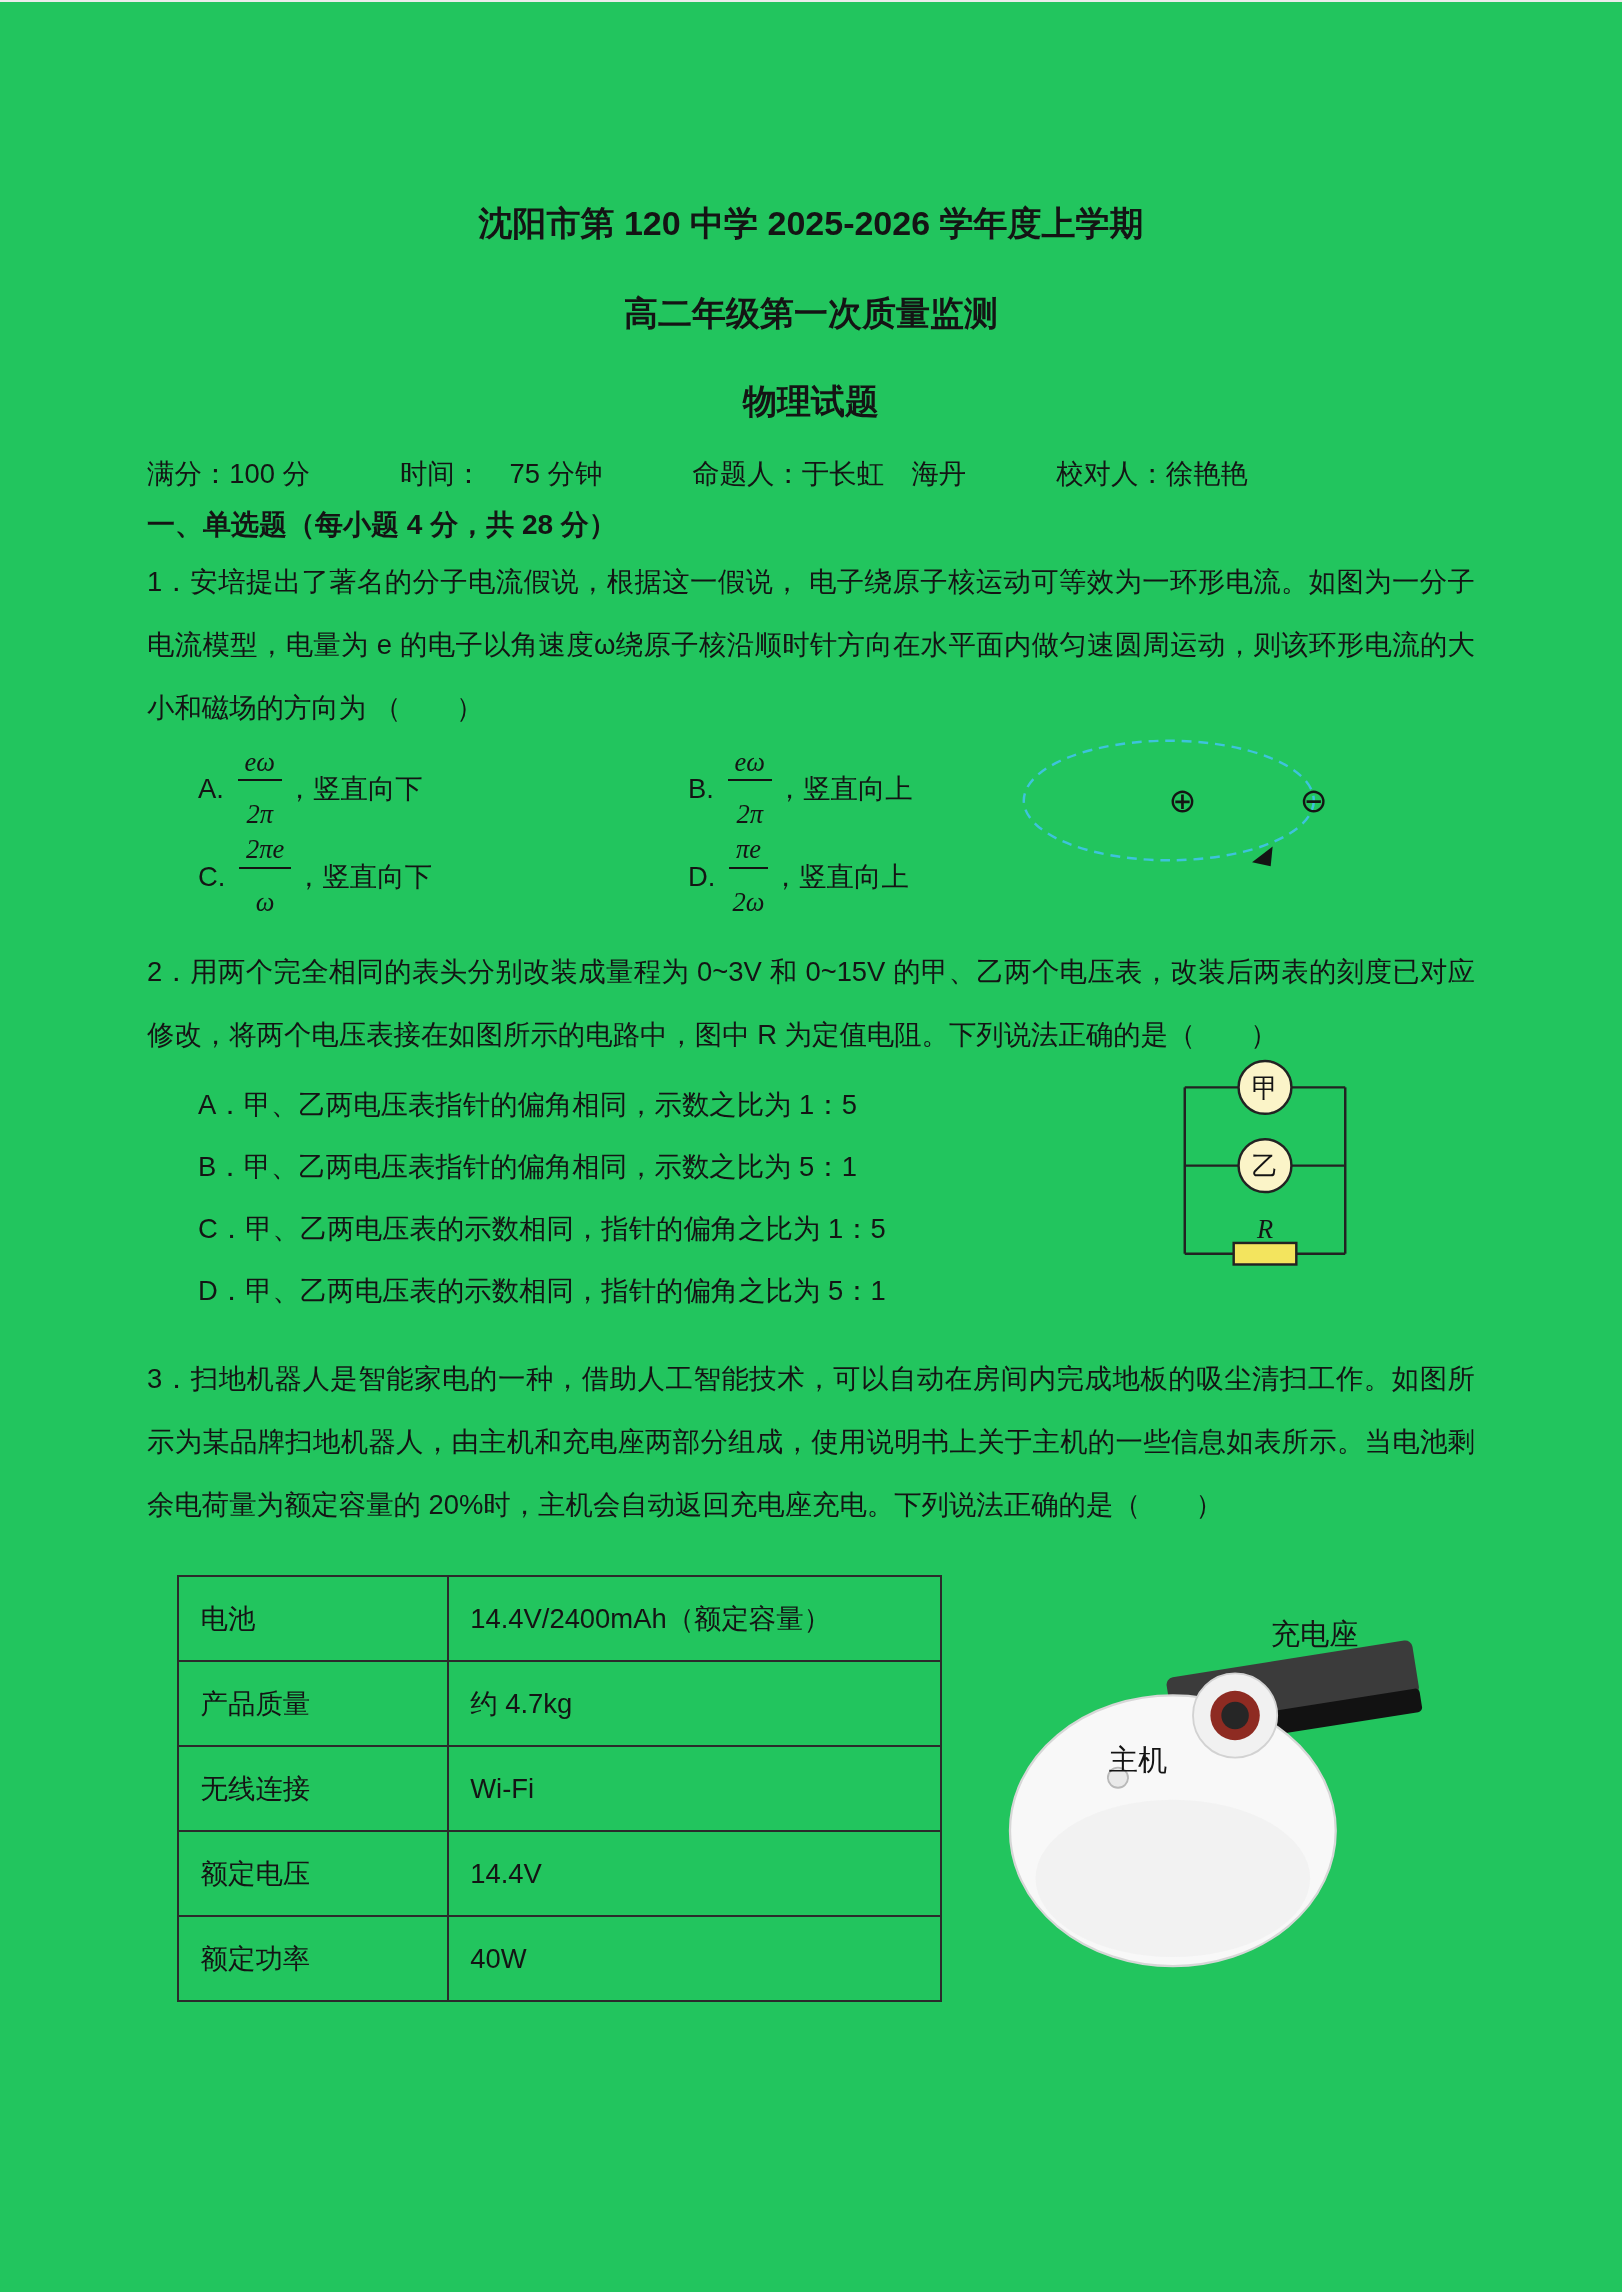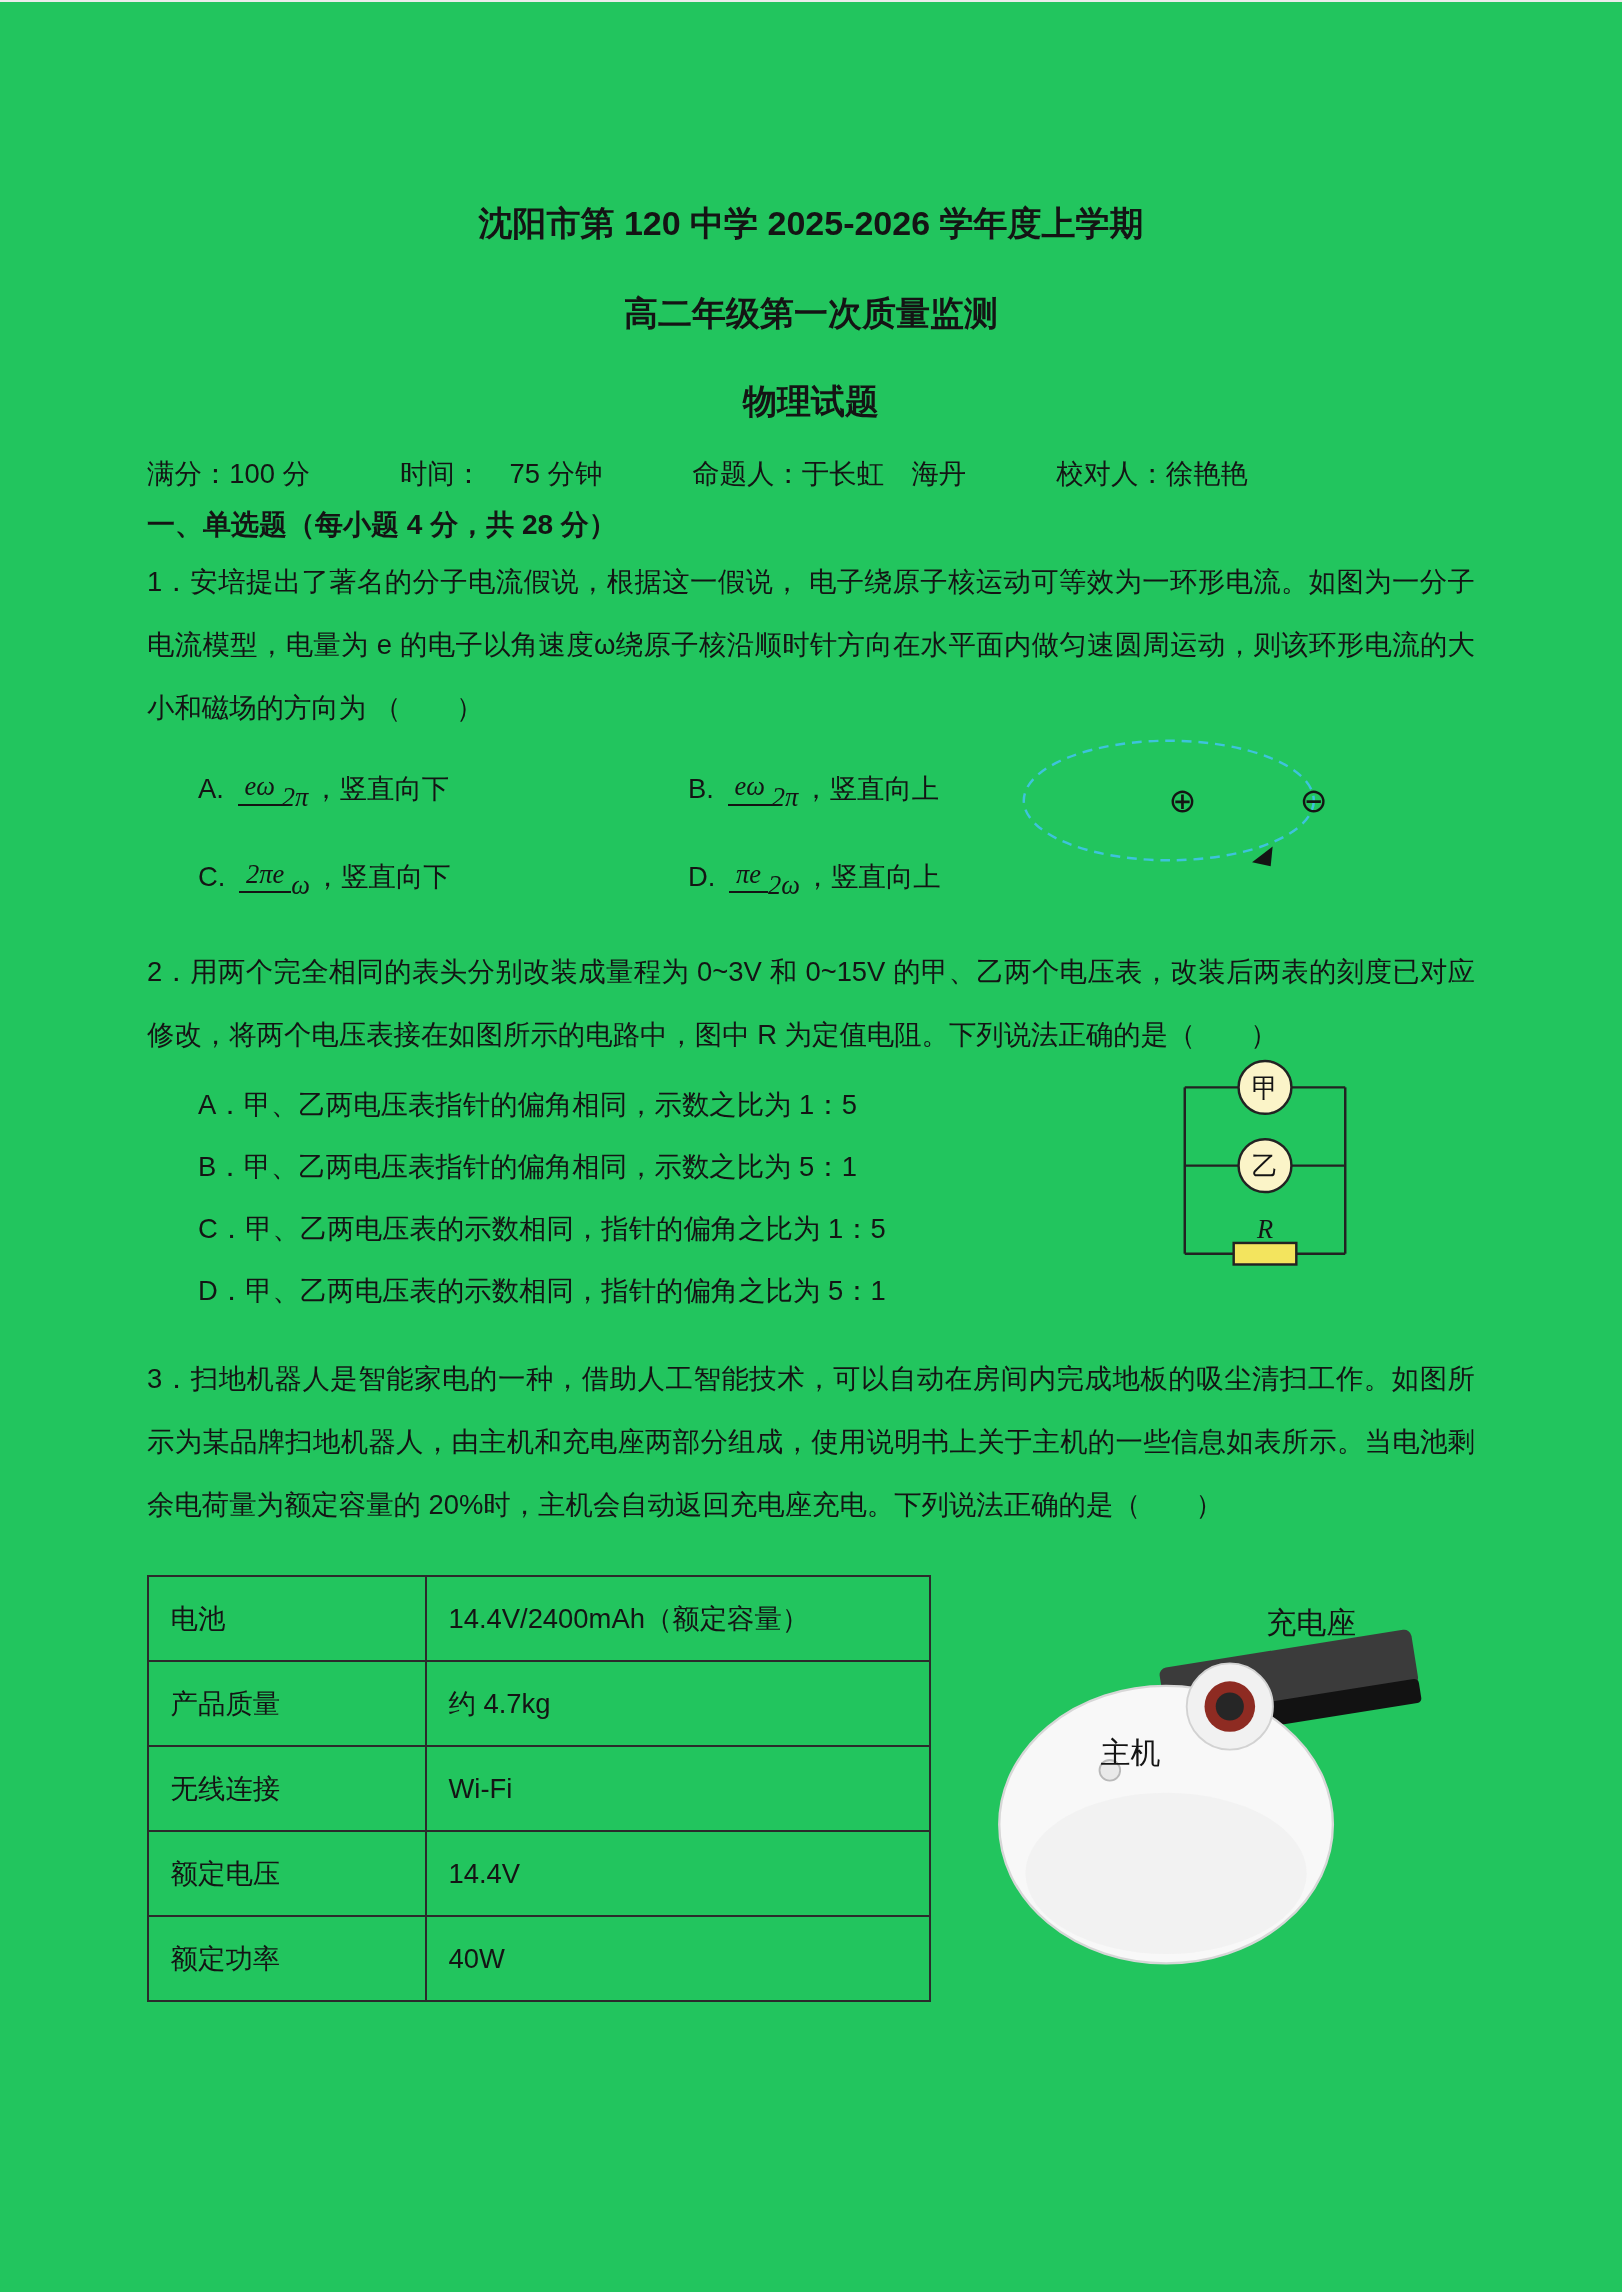--- a/index.html
+++ b/index.html
@@ -32,36 +32,36 @@
   .stem { font-size:27.4px; line-height:63px; text-align:justify; }
   
   .q1-options {
     margin:11.8px 0 0 51px;
     display:grid; grid-template-columns:490px 412px; row-gap:11.8px;
     width:902px;
   }
   .q1-opt { display:flex; align-items:center; font-size:27.4px; height:76px; }
   .opt-label { margin-right:9.8px; }
   .frac {
-    display:inline-flex; align-items:center;
+    display:inline-flex; flex-direction:column; align-items:center;
     font-family:"Liberation Serif","DejaVu Serif",serif; font-style:italic;
     font-size:26.5px; line-height:1.12; margin:0 3.9px;
   }
   .frac .num { border-bottom:2px solid #141414; padding:0 6.9px 2px 6.9px; }
   .frac .den { padding-top:19px; }
   
   .q1-diagram { position:absolute; left:867px; top:165px; }
   
   .q2 { margin-top:25.5px; }
   .q2-options { margin:7.8px 0 0 51px; font-size:27.4px; }
   .q2-options .opt-line { line-height:62px; }
   .q2-circuit { position:absolute; left:1027px; top:116px; }
   
   .q3 { margin-top:25.5px; }
-  .q3-body { display:flex; gap:57px; margin-top:39px; align-items:center; }
+  .q3-body { display:flex; gap:57px; margin-top:39px; align-items:flex-end;margin-left:30px; }
   table.spec-table { border-collapse:collapse; }
   table.spec-table td {
     border:2px solid #2b2b2b; height:85px; font-size:27.4px;
     padding-left:21.6px; vertical-align:middle;
   }
   td.spec-key { width:294px; }
   td.spec-value { width:524px; }
   
   .page-footer {
     position:absolute; left:0; right:0; bottom:135px;

